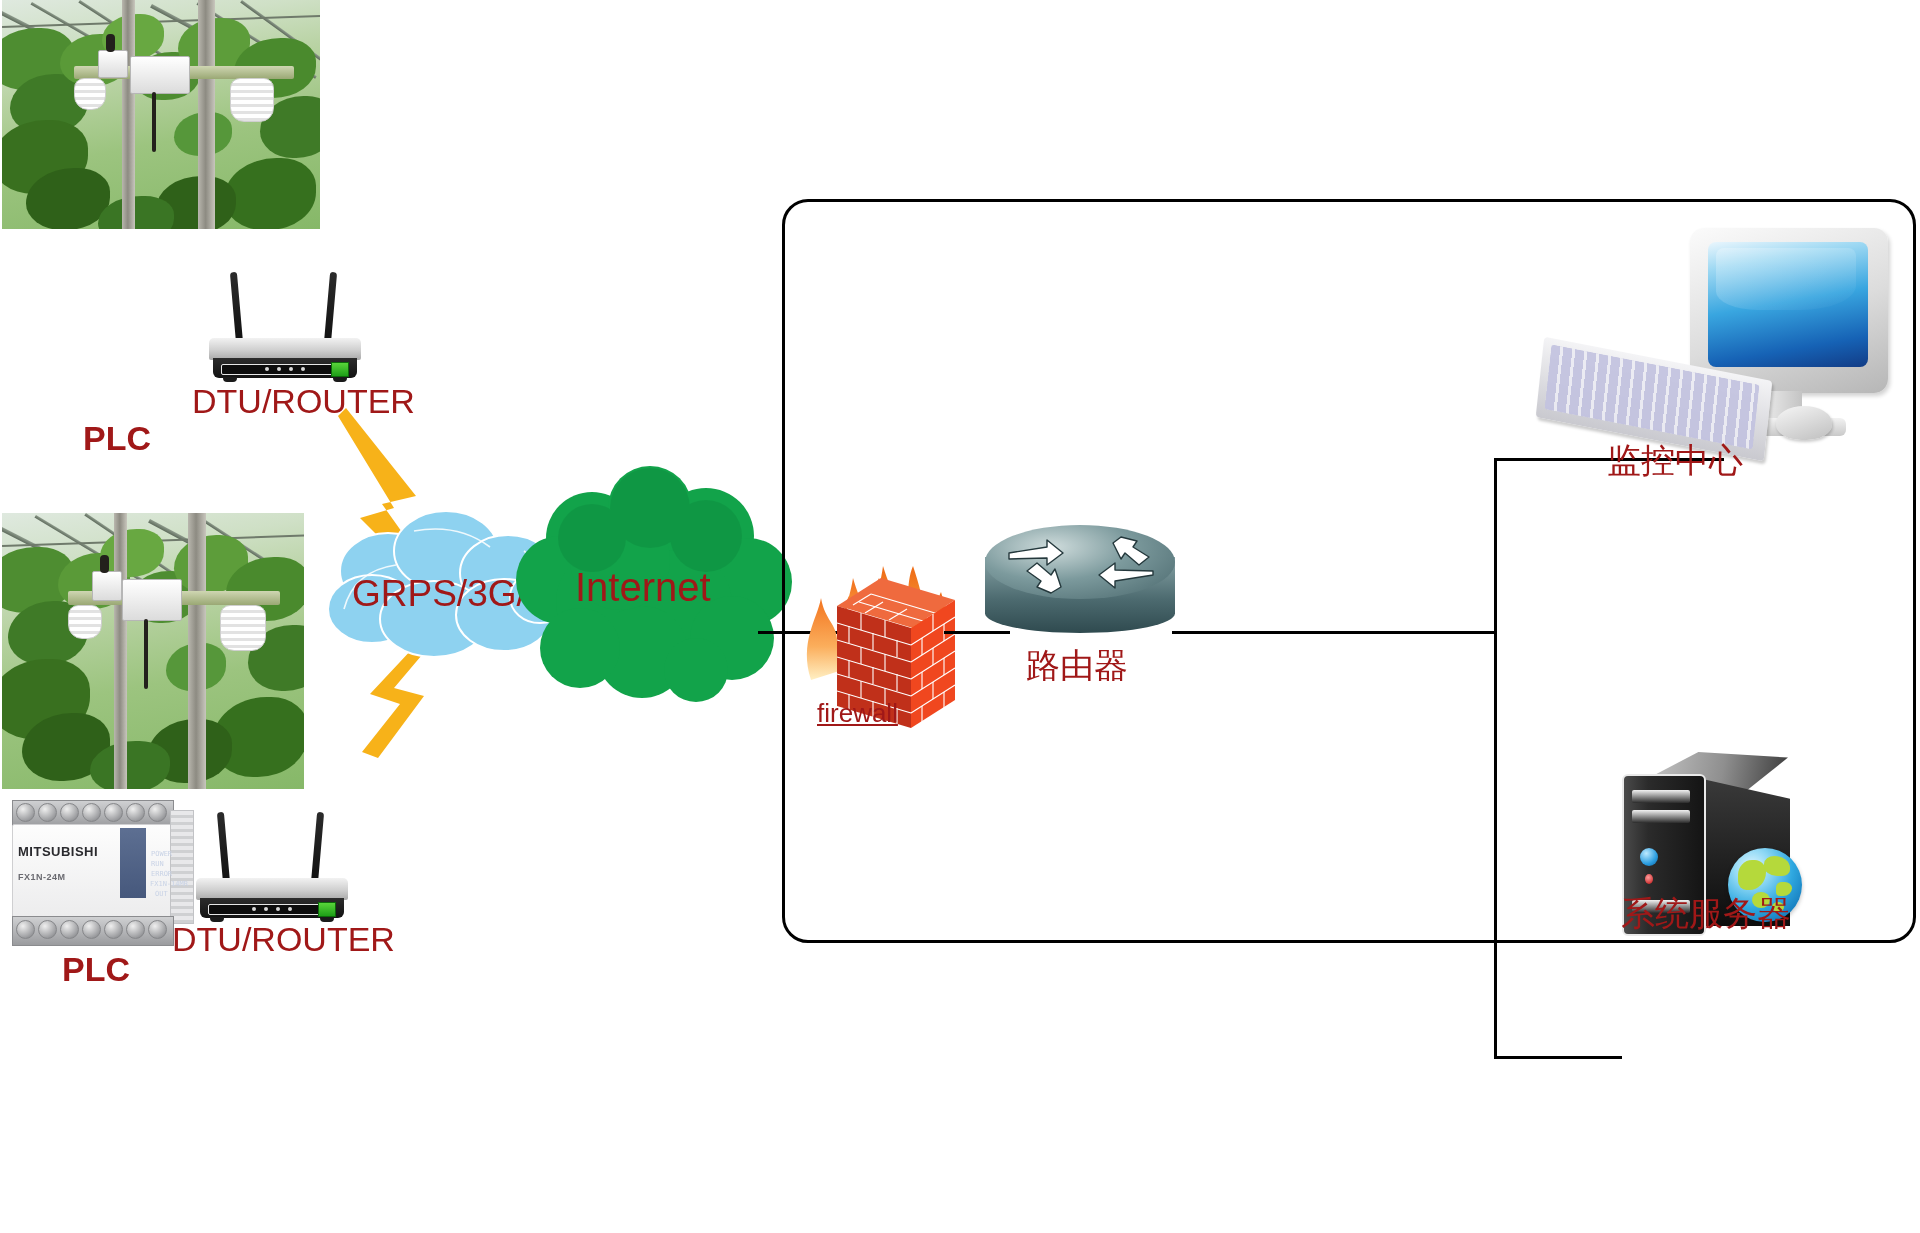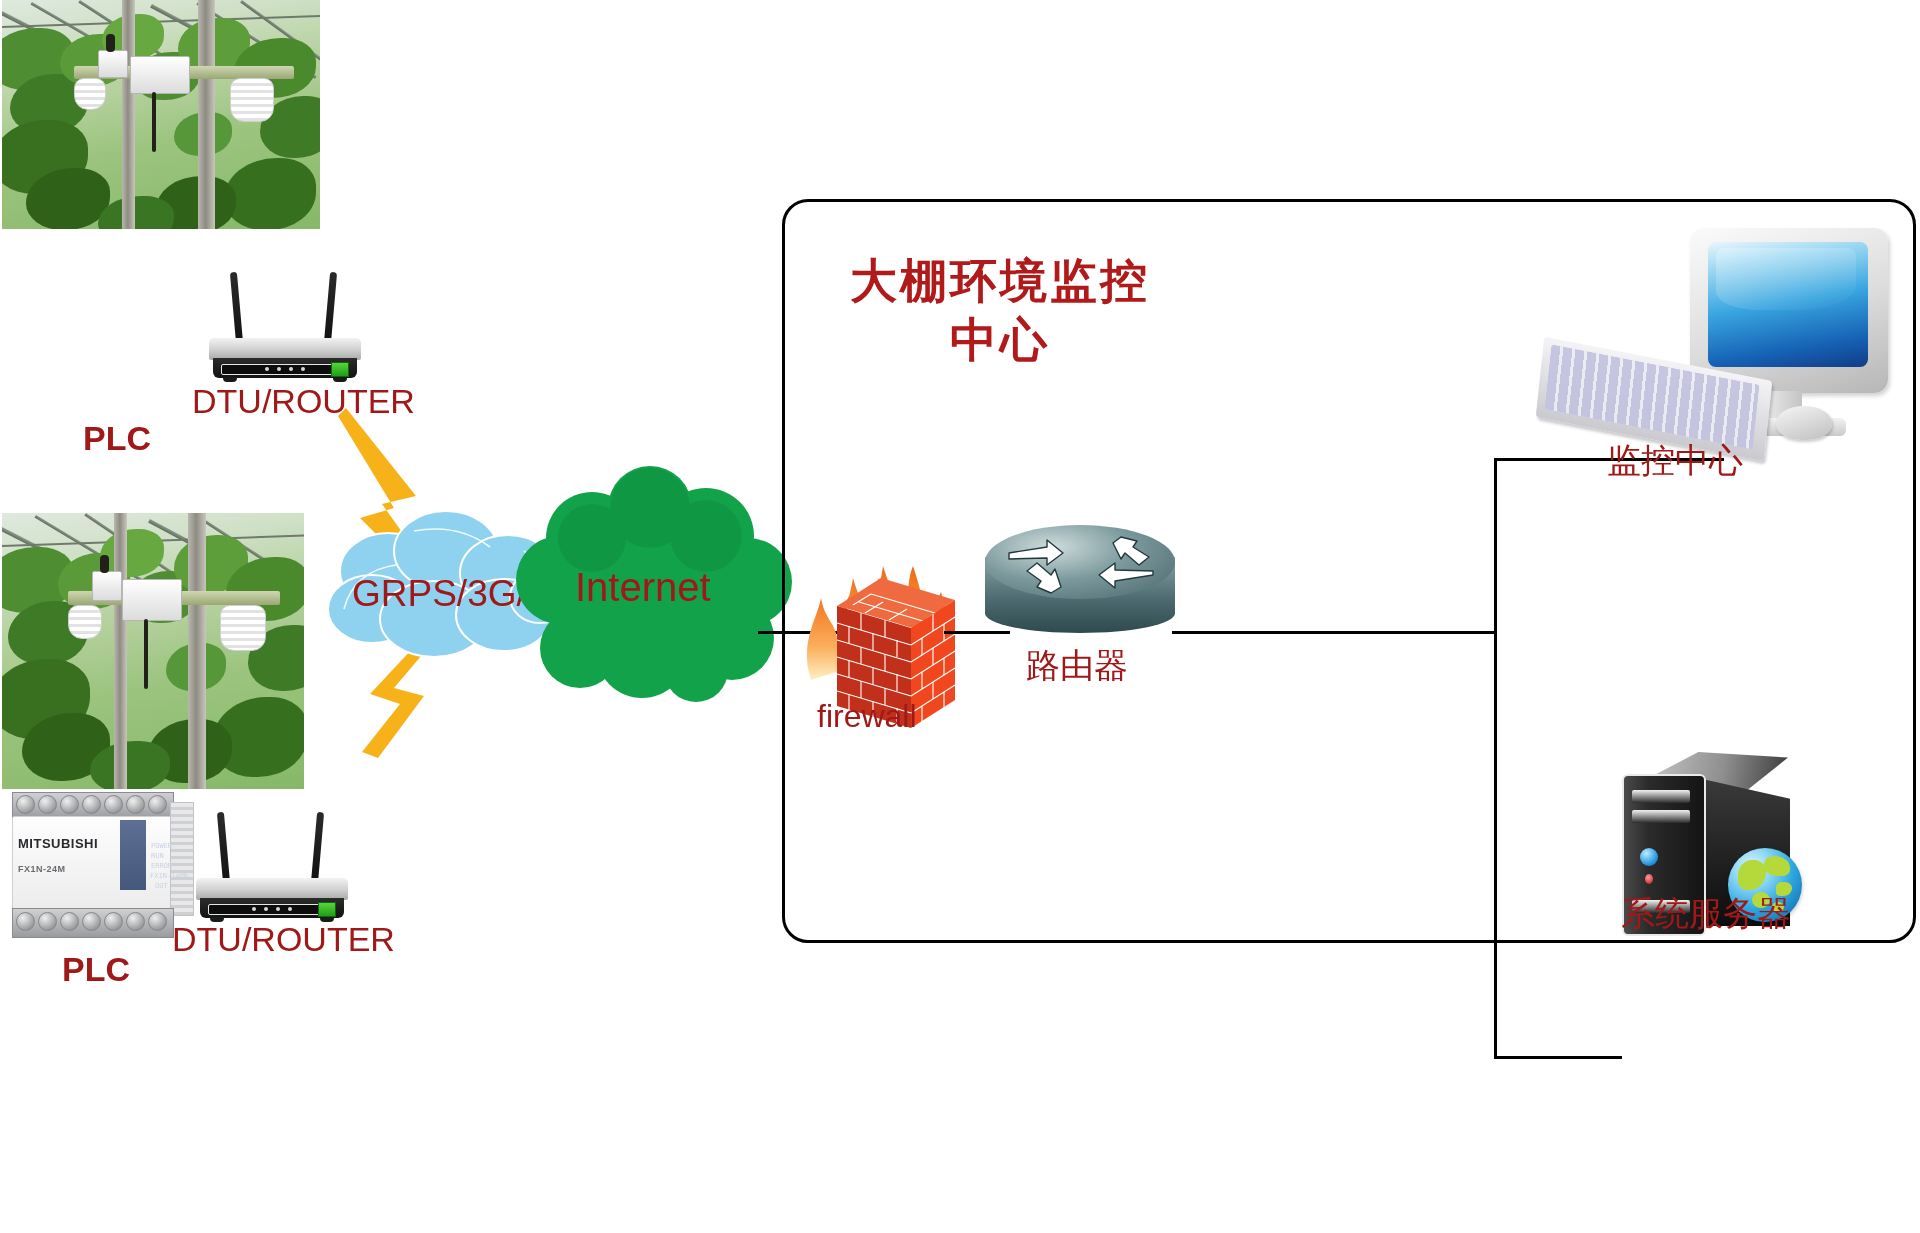--- a/index.html
+++ b/index.html
@@ -8,21 +8,21 @@
     font-family:"Liberation Sans","DejaVu Sans",sans-serif;
   }
   .stage{position:absolute;left:0;top:0;width:1920px;height:1233px;}
 
   
   .lbl{position:absolute;color:#A01818;white-space:nowrap;}
   .lbl-plc{font-size:34px;font-weight:bold;}
   .lbl-dtu{font-size:34px;}
   .lbl-cloud{font-size:37px;}
   .lbl-internet{font-size:40px;}
-  .lbl-fw{font-size:32px;}
+  .lbl-fw{font-size:26px;text-decoration:underline;}
   .lbl-cn{font-size:34px;font-family:"DejaVu Sans",sans-serif;}
   .title-cn{
     position:absolute;color:#B11A1A;font-size:47px;line-height:1.25;
     font-family:"DejaVu Sans",sans-serif;font-weight:bold;text-align:center;
     letter-spacing:3px;
   }
 
   
   .photo{position:absolute;overflow:hidden;background:#7ab04a;}
   .ph-sky{position:absolute;left:0;top:0;width:100%;height:100%;
@@ -40,21 +40,21 @@
   .plc1{position:absolute;background:#fff;}
   .plc1-body{position:absolute;background:linear-gradient(180deg,#6e6f71,#55565a 50%,#46474b);border-radius:3px;}
   .plc1-left{position:absolute;background:linear-gradient(180deg,#65666a,#4b4c50);border-radius:3px 0 0 3px;}
   .plc1-vent{position:absolute;background:repeating-linear-gradient(90deg,#3b3c40 0 6px,#6c6d71 6px 11px);}
   .plc1-slot{position:absolute;background:#3c3d41;border-radius:2px;}
   .plc1-port{position:absolute;background:#2f3033;border-radius:3px;border:1px solid #6a6b6f;}
   .plc1-tag{position:absolute;color:#d8d4c0;font-size:9px;font-family:"DejaVu Sans Mono",monospace;}
   .plc1-dots{position:absolute;background:repeating-linear-gradient(90deg,#b9bbb4 0 3px,transparent 3px 11px);}
 
   
-  .plc2{position:absolute;background:#fff;}
+  .plc2{position:absolute;background:#fff;margin-top:8px;}
   .plc2-body{position:absolute;background:linear-gradient(180deg,#fdfdfd,#ececed);border:1px solid #cfcfd1;border-radius:2px;}
   .plc2-term{position:absolute;background:linear-gradient(180deg,#cfd0d2,#9a9b9e);border:1px solid #8a8b8e;}
   .plc2-screw{position:absolute;width:17px;height:17px;border-radius:50%;
     background:radial-gradient(circle at 35% 30%,#efefef,#9d9ea1 70%,#76777a);border:1px solid #86878a;}
   .plc2-blue{position:absolute;background:linear-gradient(180deg,#5d6f92,#46587c);}
   .plc2-right{position:absolute;background:repeating-linear-gradient(180deg,#e8e8ea 0 4px,#cfd0d2 4px 7px);border:1px solid #c2c3c6;}
   .plc2-brand{position:absolute;color:#2a2a2e;font-size:13px;font-weight:bold;letter-spacing:.5px;}
   .plc2-led{position:absolute;color:#c9d3e6;font-size:7px;font-family:"DejaVu Sans Mono",monospace;padding-left:27px;}
 
   
@@ -313,24 +313,20 @@
         <circle cx="206" cy="84" r="36"></circle>
       </g>
     </svg>
   </div>
   <span class="lbl lbl-internet" style="left:575px;top:565px;">Internet</span>
 
   <div class="line" style="left:758px;top:631px;width:100px;height:3px;"></div>
 
   <div class="center-box" style="left:782px;top:199px;width:1128px;height:738px;"></div>
 
-  <div class="title-cn" style="left:830px;top:252px;width:340px;">
-    <div>大棚环境监控</div>
-    <div>中心</div>
-  </div>
 
   <div class="fw-wrap" style="left:795px;top:470px;width:160px;height:260px;">
     <svg style="position:absolute;left:0;top:0;width:160px;height:260px;" viewBox="0 0 160 260">
       <defs>
         <linearGradient id="fl1" x1="0" y1="1" x2="0" y2="0">
           <stop offset="0%" stop-color="#FFF0C4"></stop>
           <stop offset="40%" stop-color="#FBAE5C"></stop>
           <stop offset="100%" stop-color="#F2711C"></stop>
         </linearGradient>
         <linearGradient id="fl2" x1="0" y1="1" x2="0" y2="0">

